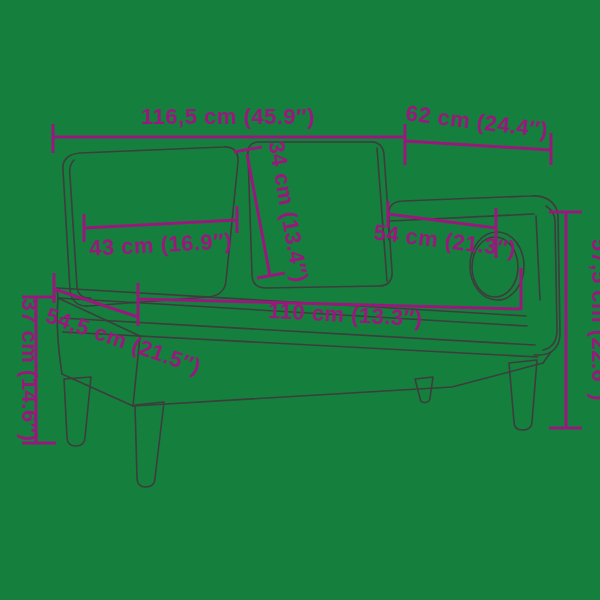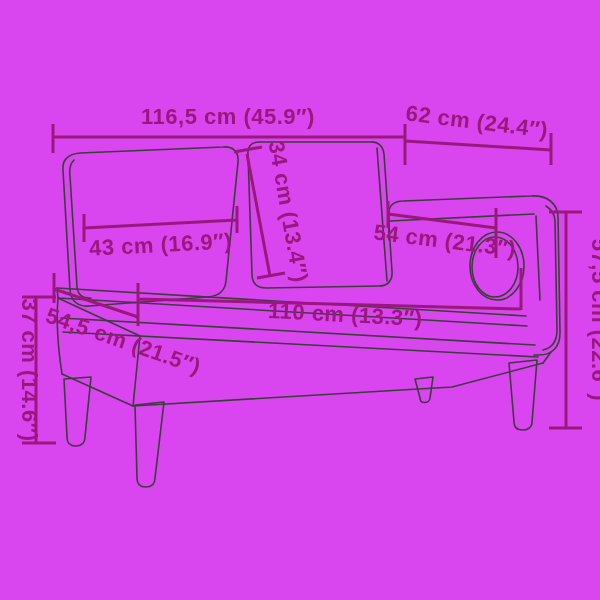--- a/index.html
+++ b/index.html
@@ -1,19 +1,19 @@
 <!DOCTYPE html>
 <html><head>
 <meta charset="utf-8">
 <style>
   html,body{margin:0;padding:0;background:#fff;}
   .canvas{
     position:relative;
     width:600px;height:600px;
-    background:#d946ef;
+    background:#15803d;
     font-family:"Liberation Sans", sans-serif;
     overflow:hidden;
   }
   svg{display:block;}
   .art{stroke:#3d3d3d;stroke-width:1.6;fill:none;stroke-linecap:round;stroke-linejoin:round;}
   .dim-line{stroke:#9a187d;stroke-width:3;fill:none;stroke-linecap:butt;}
   .dim-label{
     fill:#9a187d;
     font-family:"Liberation Sans", sans-serif;
     font-size:22px;

